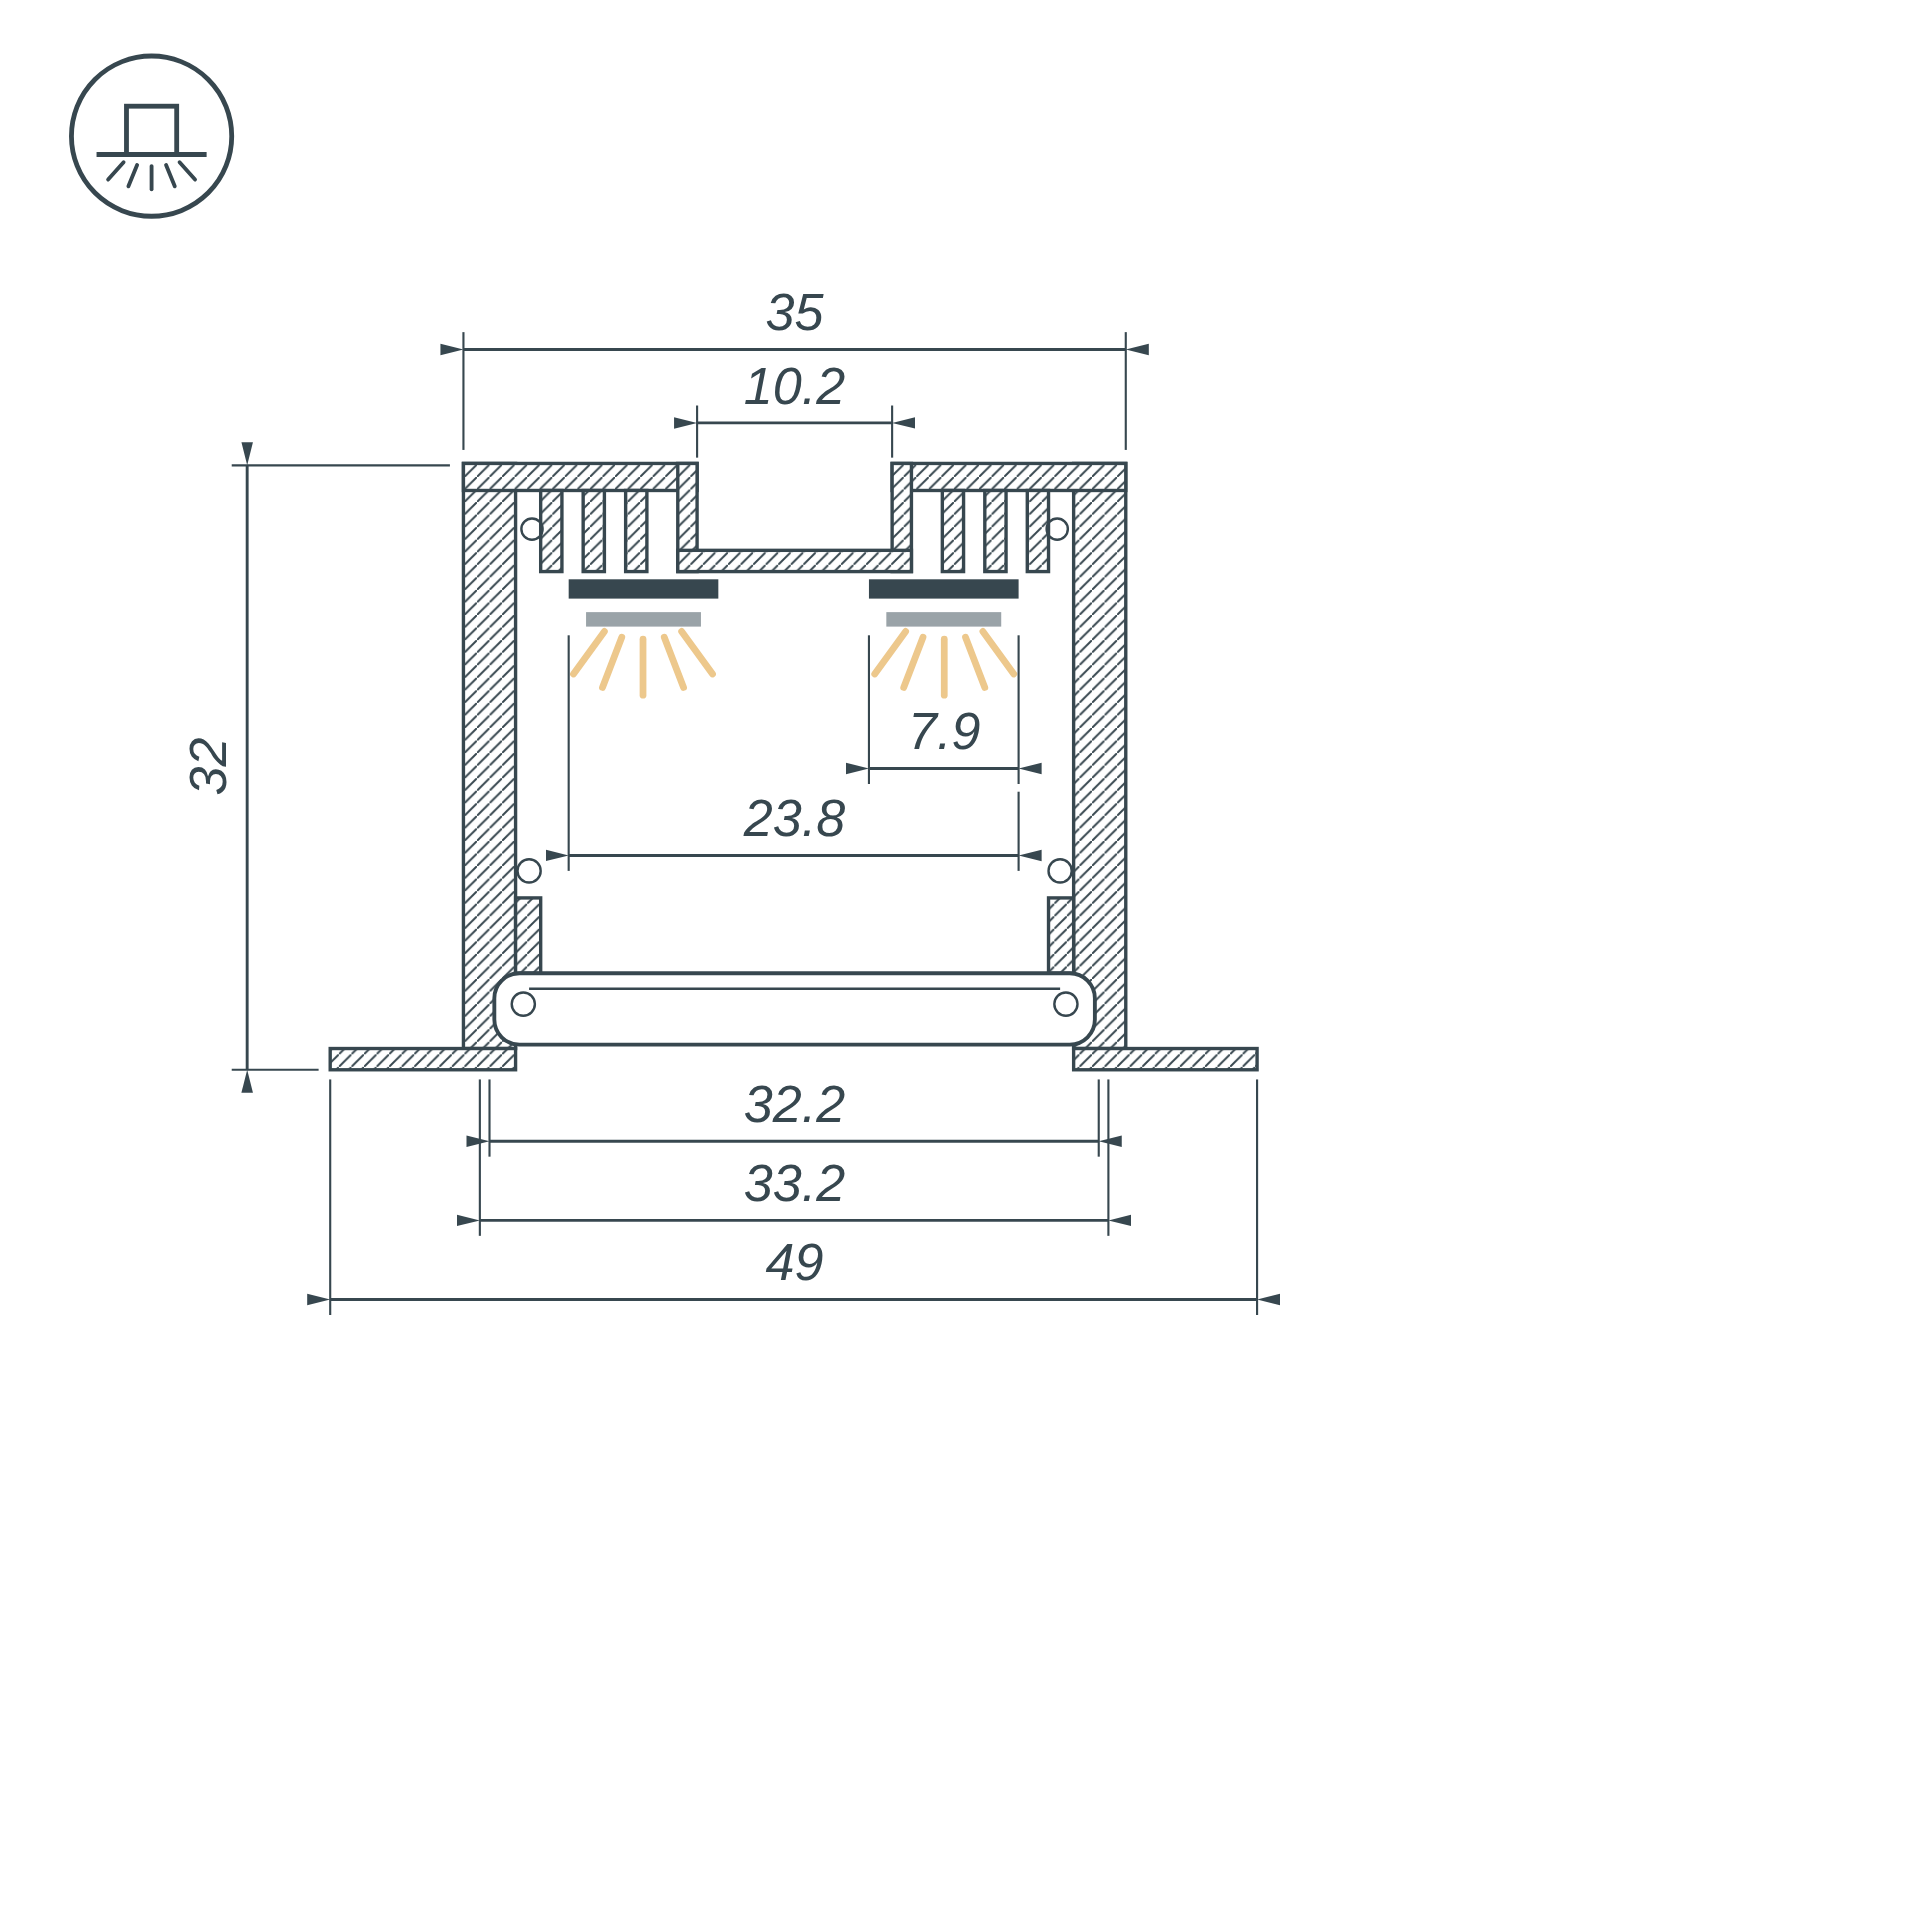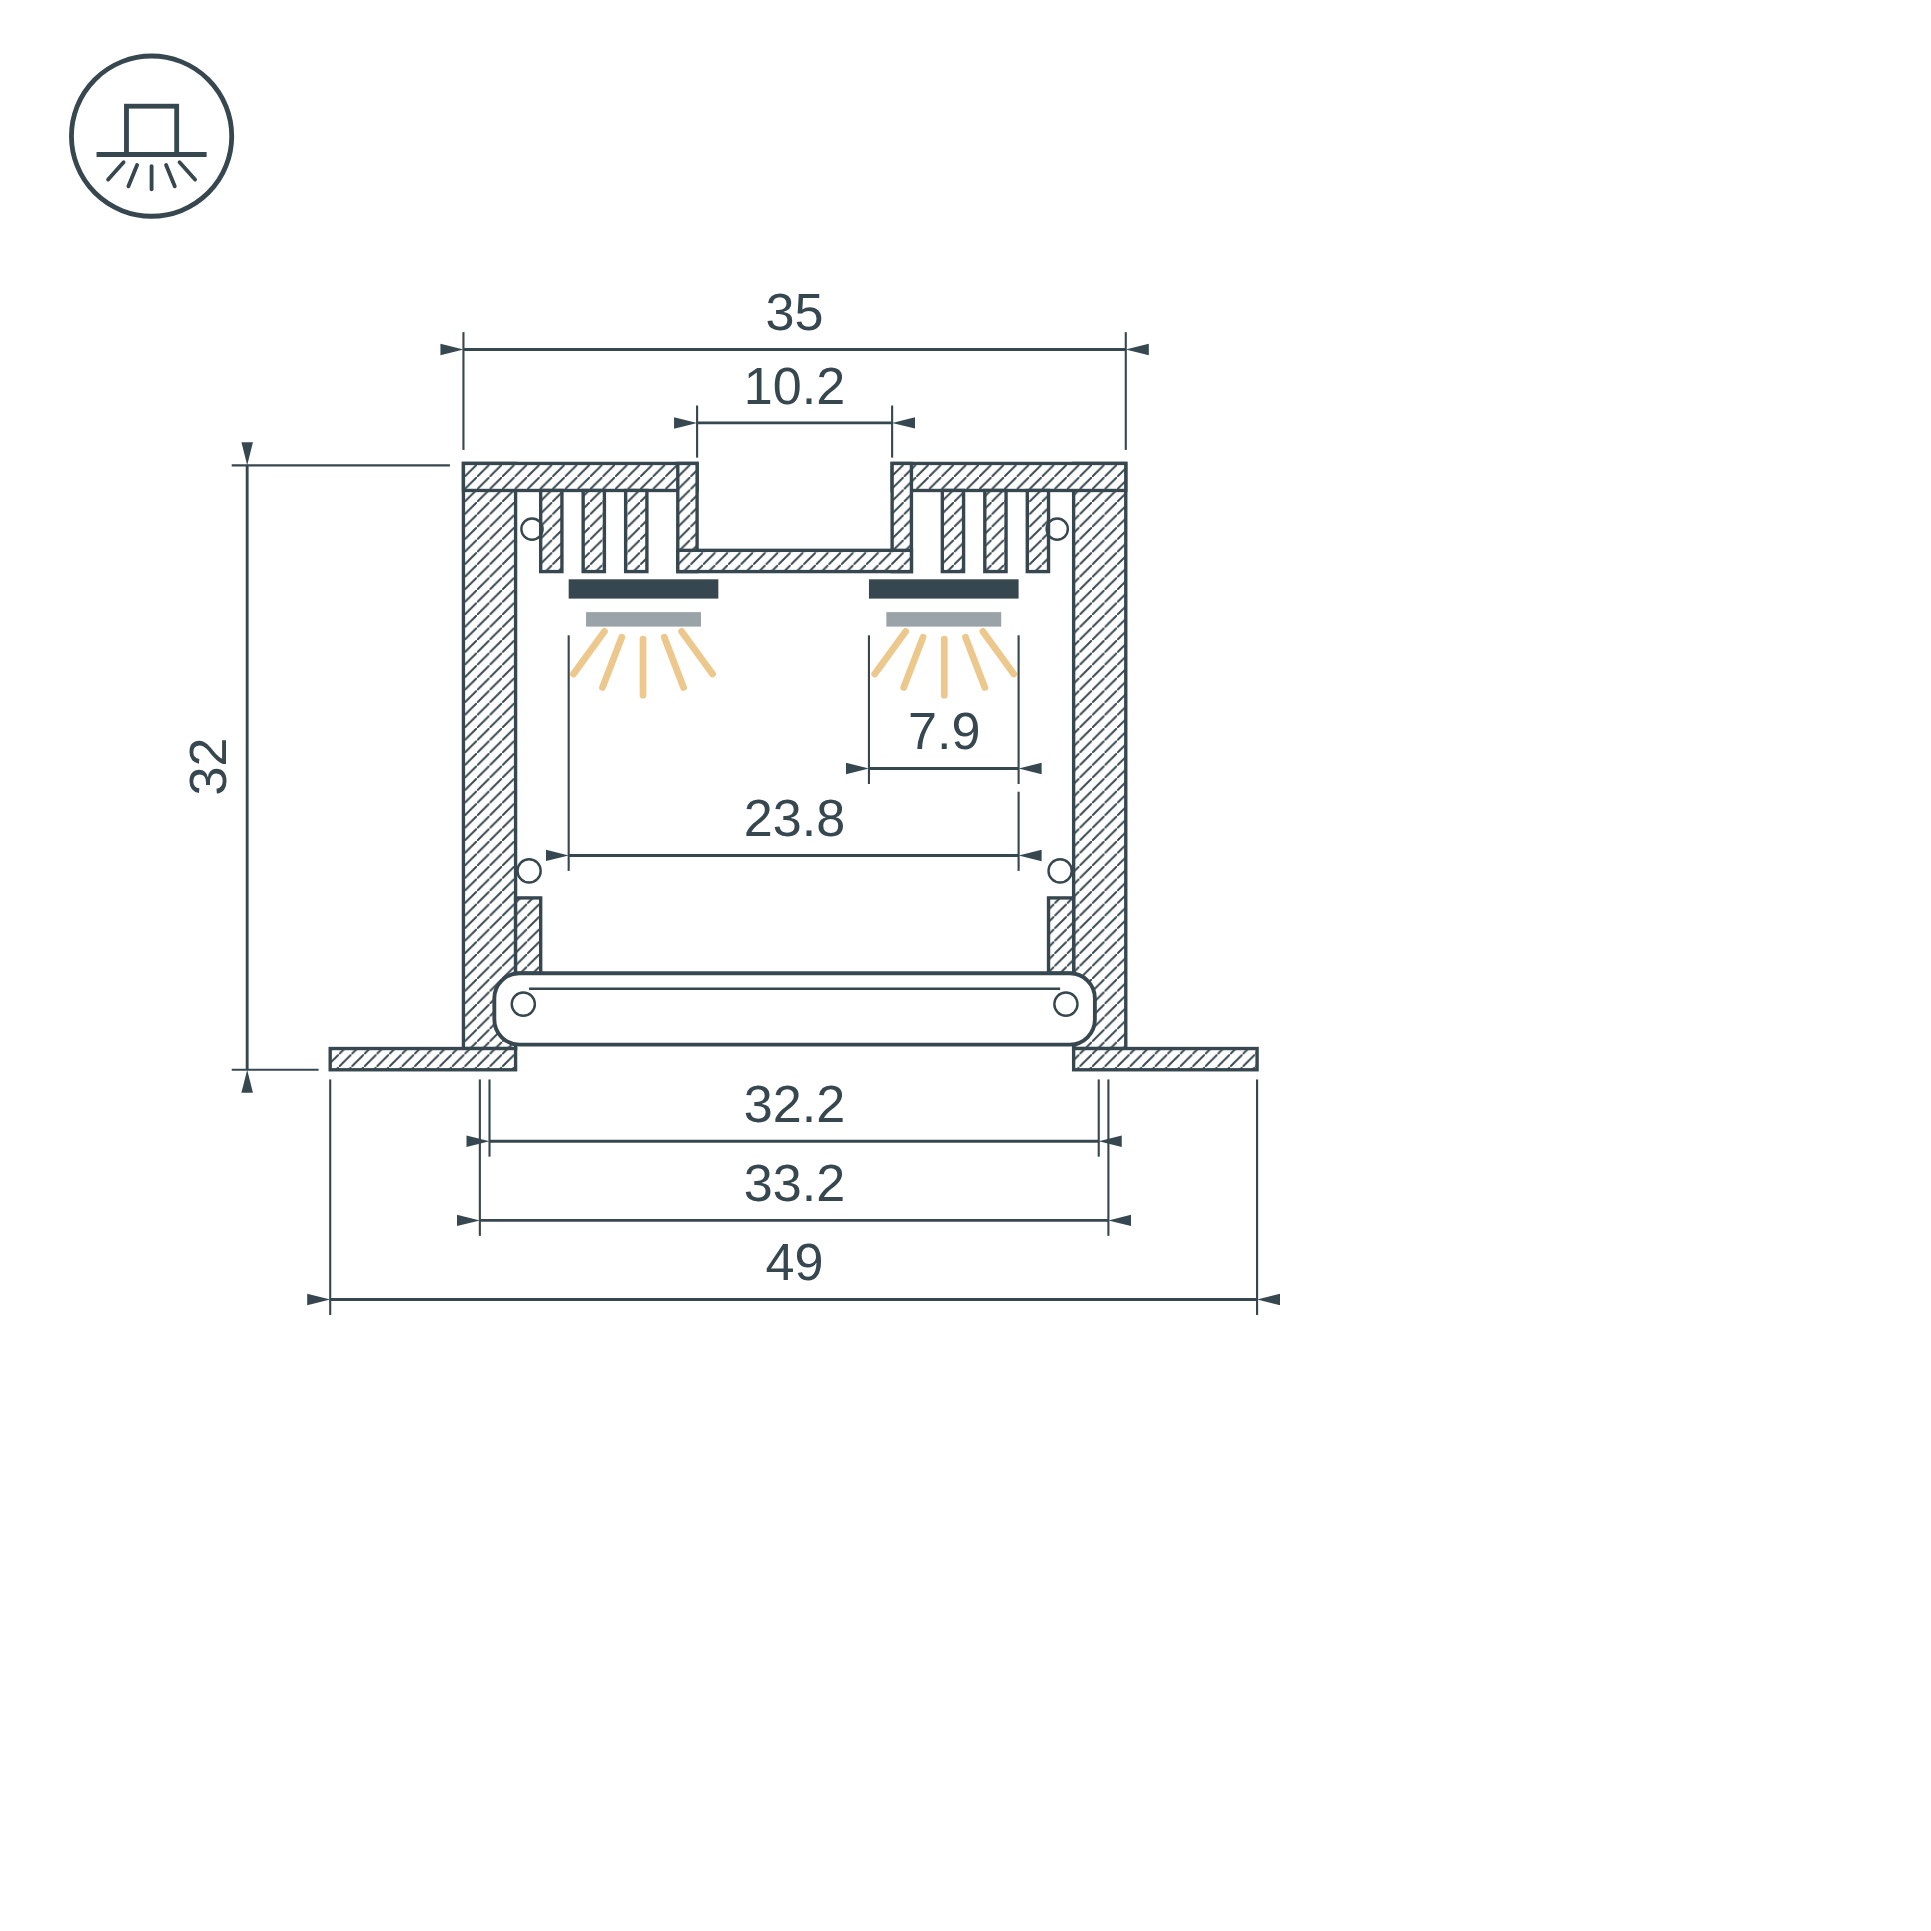--- a/index.html
+++ b/index.html
@@ -1,16 +1,16 @@
 <!DOCTYPE html>
 <html><head>
 <meta charset="utf-8">
 <style>
   html,body{margin:0;padding:0;background:#ffffff;}
-  .stage{width:1894px;height:1931px;position:relative;background:#5eead4;}
+  .stage{width:1894px;height:1931px;position:relative;background:#5eead4;font-style:italic;}
   svg{display:block;}
   .dim-text{
     font-family:"Liberation Sans","DejaVu Sans",sans-serif;
     font-size:54px;
     fill:#37474F;
     text-anchor:middle;
   }
   .ext{stroke:#37474F;stroke-width:2.2;fill:none;}
   .dim{stroke:#37474F;stroke-width:3;fill:none;}
   .outline{stroke:#37474F;stroke-width:3.5;fill:url(#hatch);}

